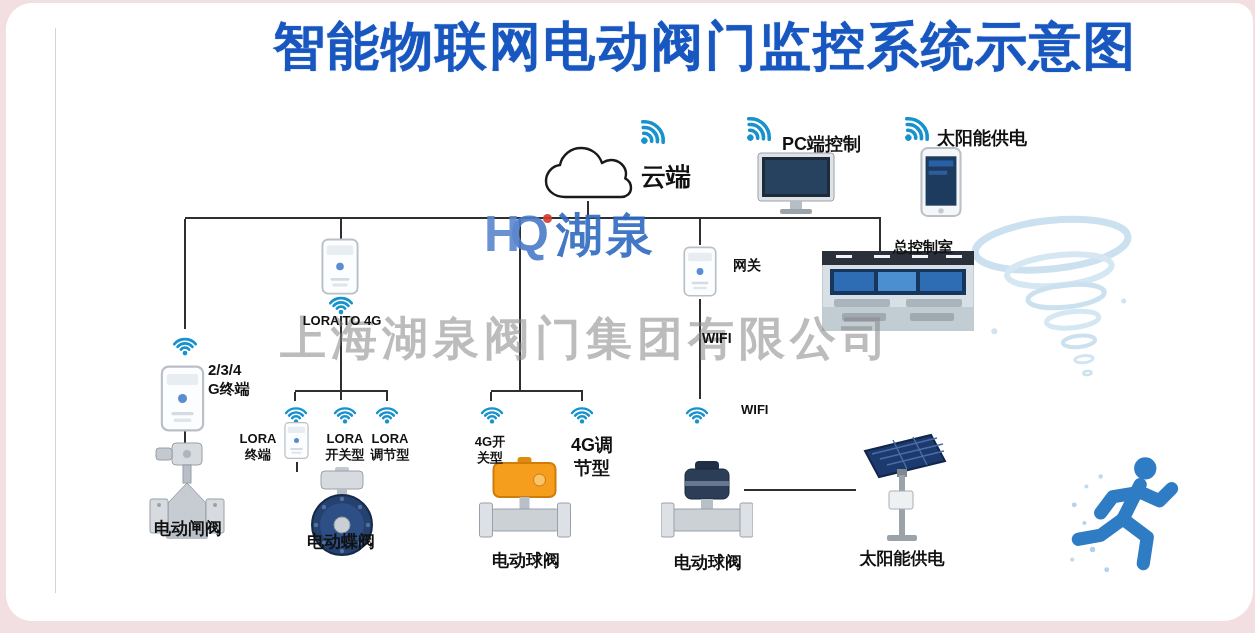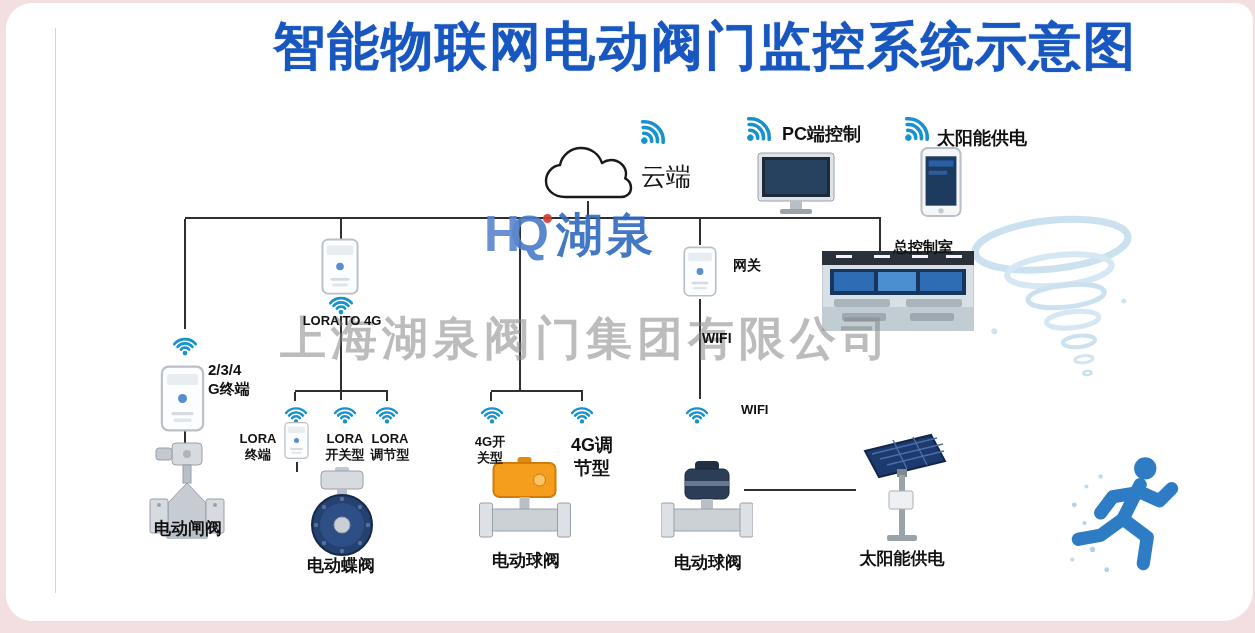--- a/index.html
+++ b/index.html
@@ -82,26 +82,26 @@
   <div class="ln" style="left:879px;top:219px;width:2px;height:34px"></div>
   <div class="ln" style="left:744px;top:489px;width:112px;height:2px"></div>
   <div class="ln" style="left:296px;top:462px;width:2px;height:10px"></div>
 
   <svg class="abs dev" style="left:541px;top:141px;width:92px;height:62px" viewBox="0 0 92 62">
     <path d="M24 56 C13 56 5 49 5 40 C5 32 11 25 19 24 C21 14 30 7 40 7 C50 7 58 13 61 22 C64 20 67 19 70 19 C78 19 85 25 85 33 C85 34.5 84.7 36 84.2 37.4 C88 39.5 90 43 90 47 C90 52.5 85.5 56 80 56 Z" fill="#ffffff" stroke="#1a1a1a" stroke-width="2.4" stroke-linejoin="round"></path>
   </svg>
   <svg class="abs wifi rot" style="left:633px;top:112px;width:42px;height:38px" viewBox="0 0 40 36">
       <use href="#sym-wifi"></use>
     </svg>
-  <div class="lbl" style="left:641px;top:161px;font-size:25px;font-weight:400">云端</div>
+  <div class="lbl" style="left:641px;top:161px;font-size:25px;font-weight:700">云端</div>
 
   <svg class="abs wifi rot" style="left:739px;top:109px;width:42px;height:38px" viewBox="0 0 40 36">
       <use href="#sym-wifi"></use>
     </svg>
-  <div class="lbl" style="left:782px;top:123px;font-size:18px">PC端控制</div>
+  <div class="lbl" style="left:782px;top:133px;font-size:18px">PC端控制</div>
   <svg class="abs dev" style="left:755px;top:151px;width:82px;height:66px" viewBox="0 0 80 66">
     <rect x="2" y="2" width="76" height="48" rx="3" fill="#dfe3e7" stroke="#9aa2aa"></rect>
     <rect x="6" y="6" width="68" height="40" fill="#1d2a3a"></rect>
     <rect x="9" y="9" width="62" height="34" fill="#27425f"></rect>
     <rect x="34" y="50" width="12" height="8" fill="#b7bec5"></rect>
     <rect x="24" y="58" width="32" height="5" rx="2" fill="#9aa2aa"></rect>
   </svg>
 
   <svg class="abs wifi rot" style="left:897px;top:109px;width:42px;height:38px" viewBox="0 0 40 36">
       <use href="#sym-wifi"></use>
@@ -230,21 +230,21 @@
     <circle cx="45" cy="58" r="8" fill="#c9cfd5" stroke="#98a0a8"></circle>
     <circle cx="45" cy="32" r="2.2" fill="#53719f"></circle>
       <circle cx="45" cy="84" r="2.2" fill="#53719f"></circle>
     <circle cx="19" cy="58" r="2.2" fill="#53719f"></circle>
       <circle cx="71" cy="58" r="2.2" fill="#53719f"></circle>
     <circle cx="27" cy="40" r="2.2" fill="#53719f"></circle>
       <circle cx="63" cy="40" r="2.2" fill="#53719f"></circle>
     <circle cx="27" cy="76" r="2.2" fill="#53719f"></circle>
       <circle cx="63" cy="76" r="2.2" fill="#53719f"></circle>
   </svg>
-  <div class="lbl devlbl" style="left:286px;top:555px;width:110px">电动蝶阀</div>
+  <div class="lbl devlbl" style="left:286px;top:531px;width:110px">电动蝶阀</div>
 
   <svg class="abs dev" style="left:477px;top:457px;width:96px;height:92px" viewBox="0 0 95 92">
     <rect x="40" y="0" width="14" height="8" rx="3" fill="#e08a10"></rect>
     <rect x="16" y="6" width="62" height="34" rx="6" fill="#f59d1c" stroke="#cf7d08" stroke-width="2"></rect>
     <circle cx="62" cy="23" r="6" fill="#fbc36a" stroke="#cf7d08"></circle>
     <rect x="42" y="40" width="10" height="12" fill="#b8bfc6"></rect>
     <rect x="12" y="52" width="71" height="22" rx="5" fill="#ccd1d6" stroke="#98a0a8"></rect>
     <rect x="2" y="46" width="13" height="34" rx="2" fill="#dde1e5" stroke="#98a0a8"></rect>
     <rect x="80" y="46" width="13" height="34" rx="2" fill="#dde1e5" stroke="#98a0a8"></rect>
   </svg>

